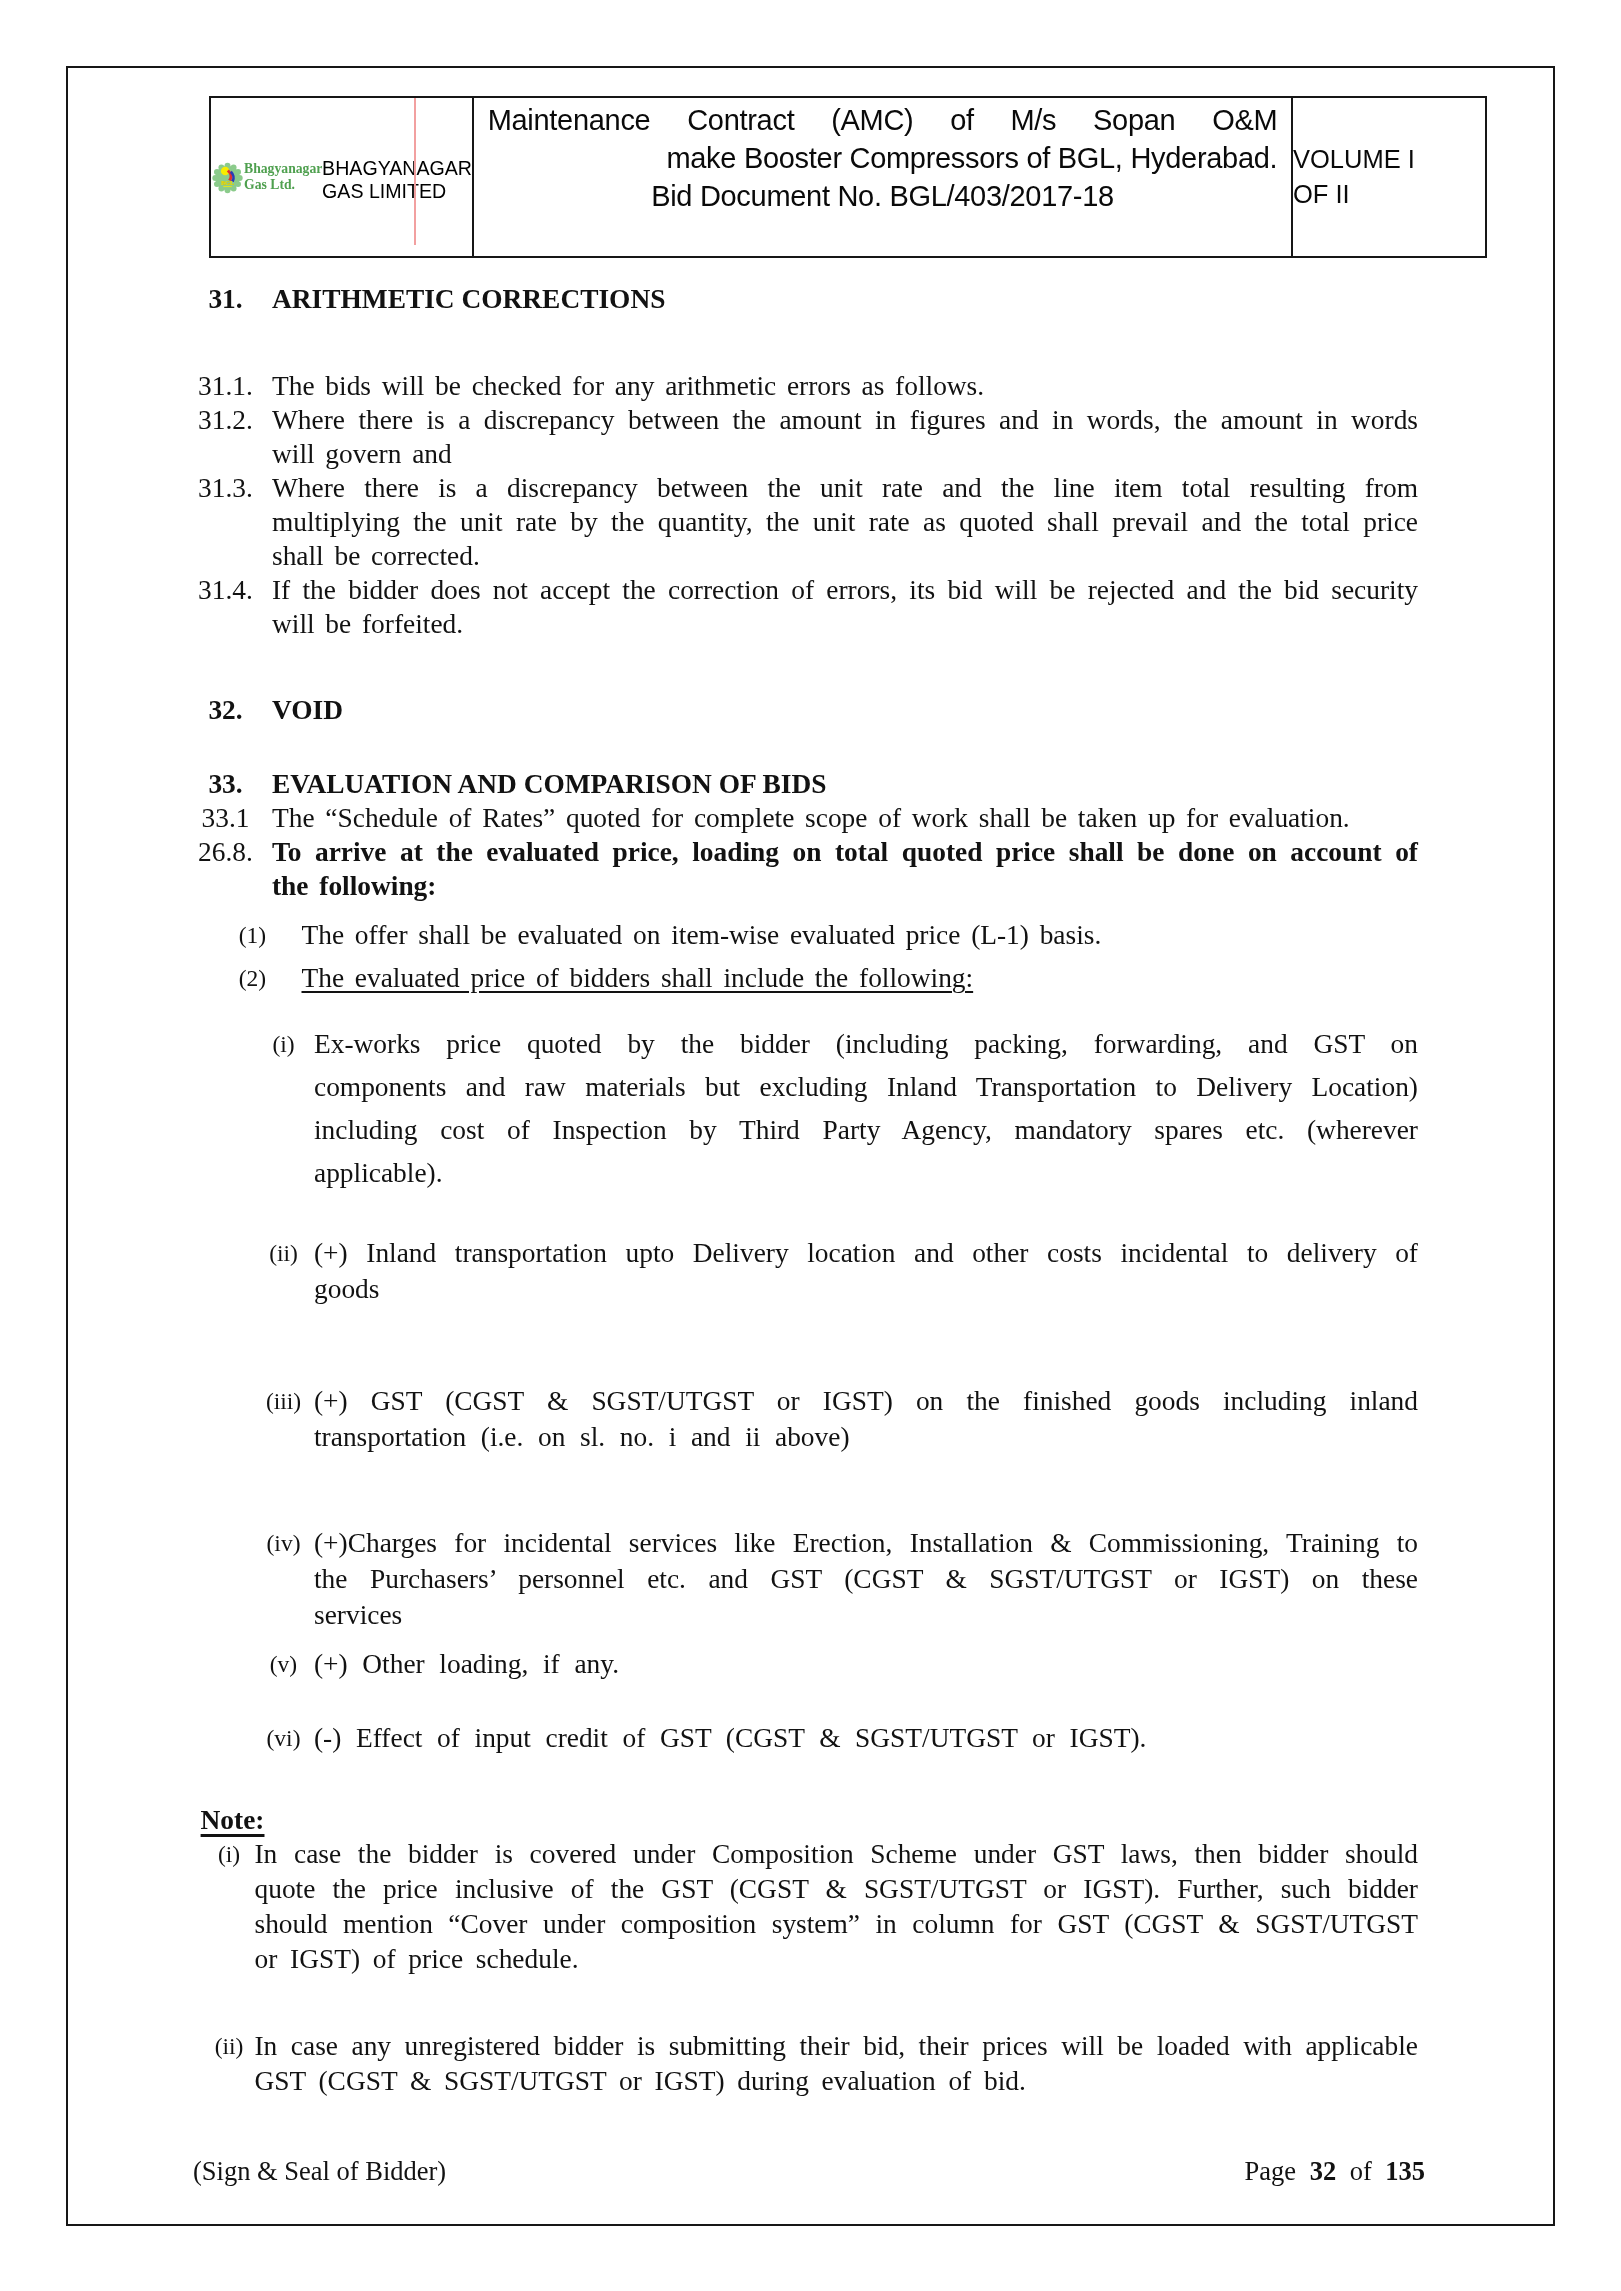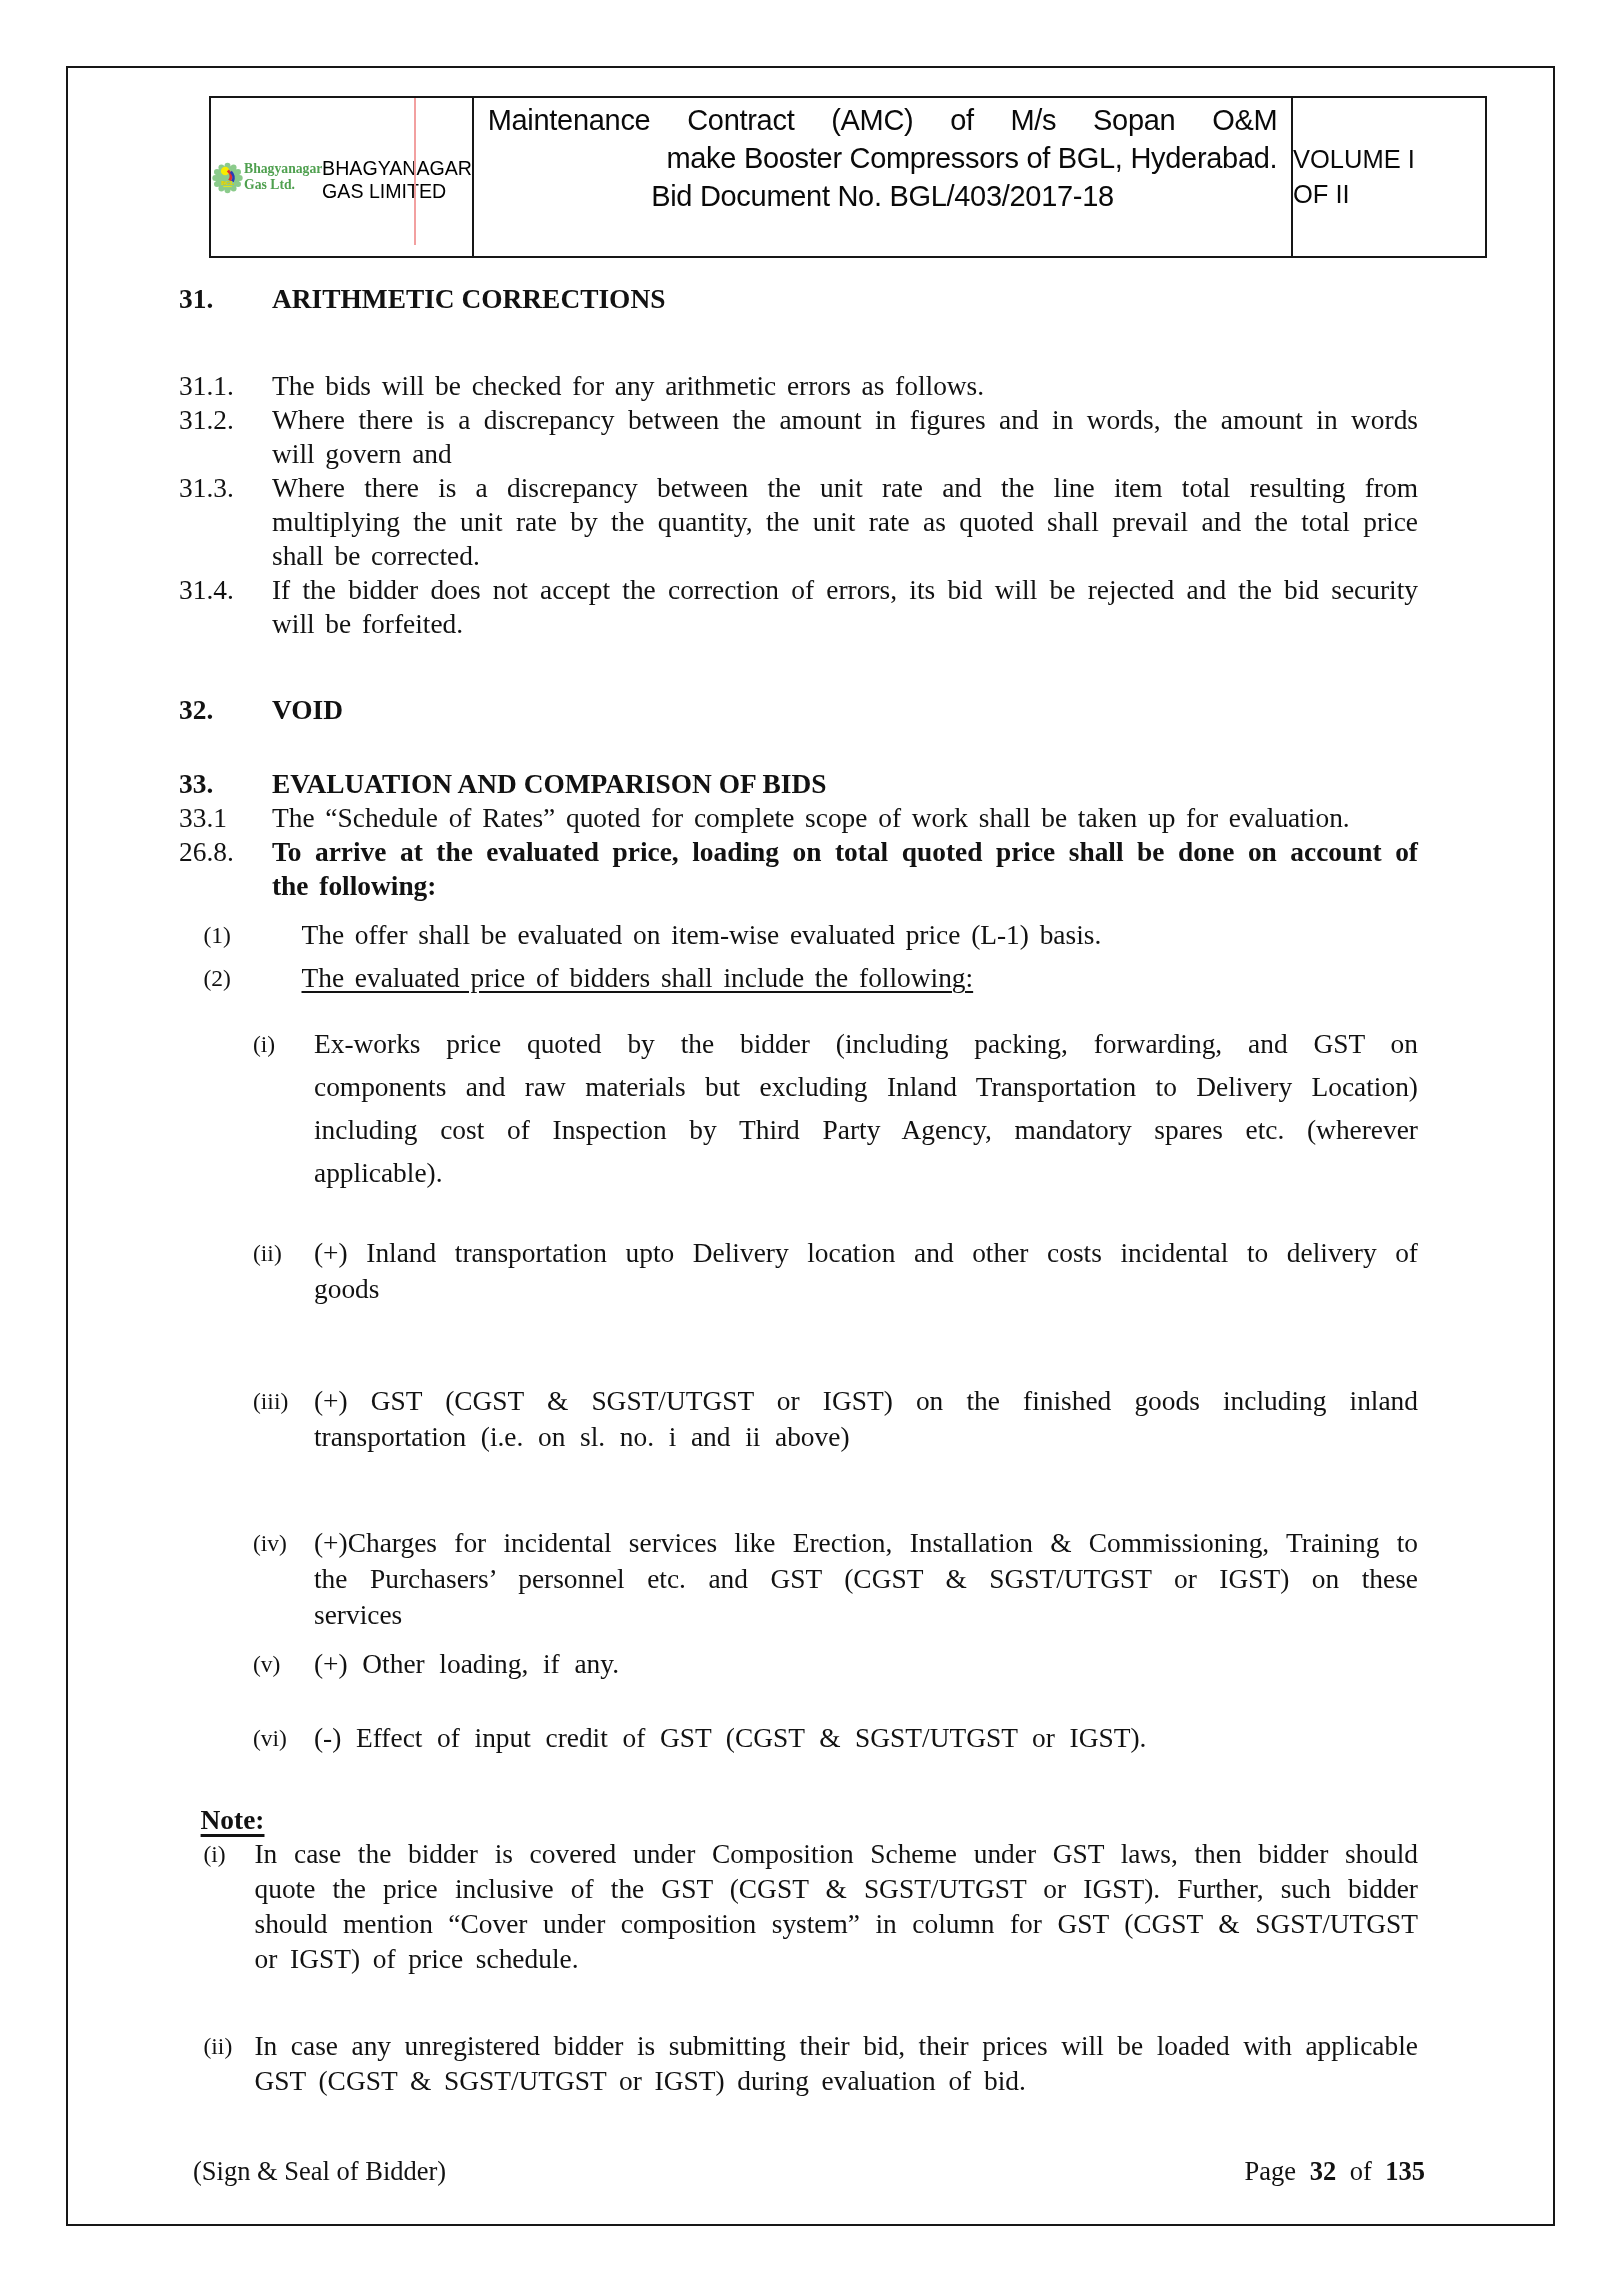--- a/index.html
+++ b/index.html
@@ -20,21 +20,21 @@
   .cell-title{flex:1;border-right:2px solid #161616;box-sizing:border-box;
         padding:2.9px 13.7px 0 13.7px;font-size:29px;line-height:38px;color:#0a0a0a;letter-spacing:-0.3px;}
   .tl-just{text-align:justify;text-align-last:justify;}
   .tl-left{text-align:right;}
   .tl-center{text-align:center;}
   .cell-vol{width:192px;flex:none;display:flex;flex-direction:column;
         justify-content:center;font-size:25.5px;line-height:35px;color:#0a0a0a;}
   
   .content{position:absolute;left:179px;top:282px;width:1239px;font-size:27.4px;line-height:34px;}
   .row{display:flex;}
-  .row .num{flex:none;line-height:34px;}
+  .row .num{flex:none;line-height:34px;text-align:center;}
   .c-num{width:93px;}
   .h-title{font-weight:bold;}
   .h-num{font-weight:bold;}
   .btxt{flex:1;text-align:justify;word-spacing:3.9px;}
   .sub1{margin-left:24.5px;}
   .sub1 .num{width:98px;font-size:23.5px;}
   .roman{margin-left:74px;}
   .roman .num{width:61px;font-size:23.5px;line-height:36px;}
   .roman .btxt{line-height:36px;word-spacing:7.8px;}
   .lh-wide{line-height:43px !important;}

